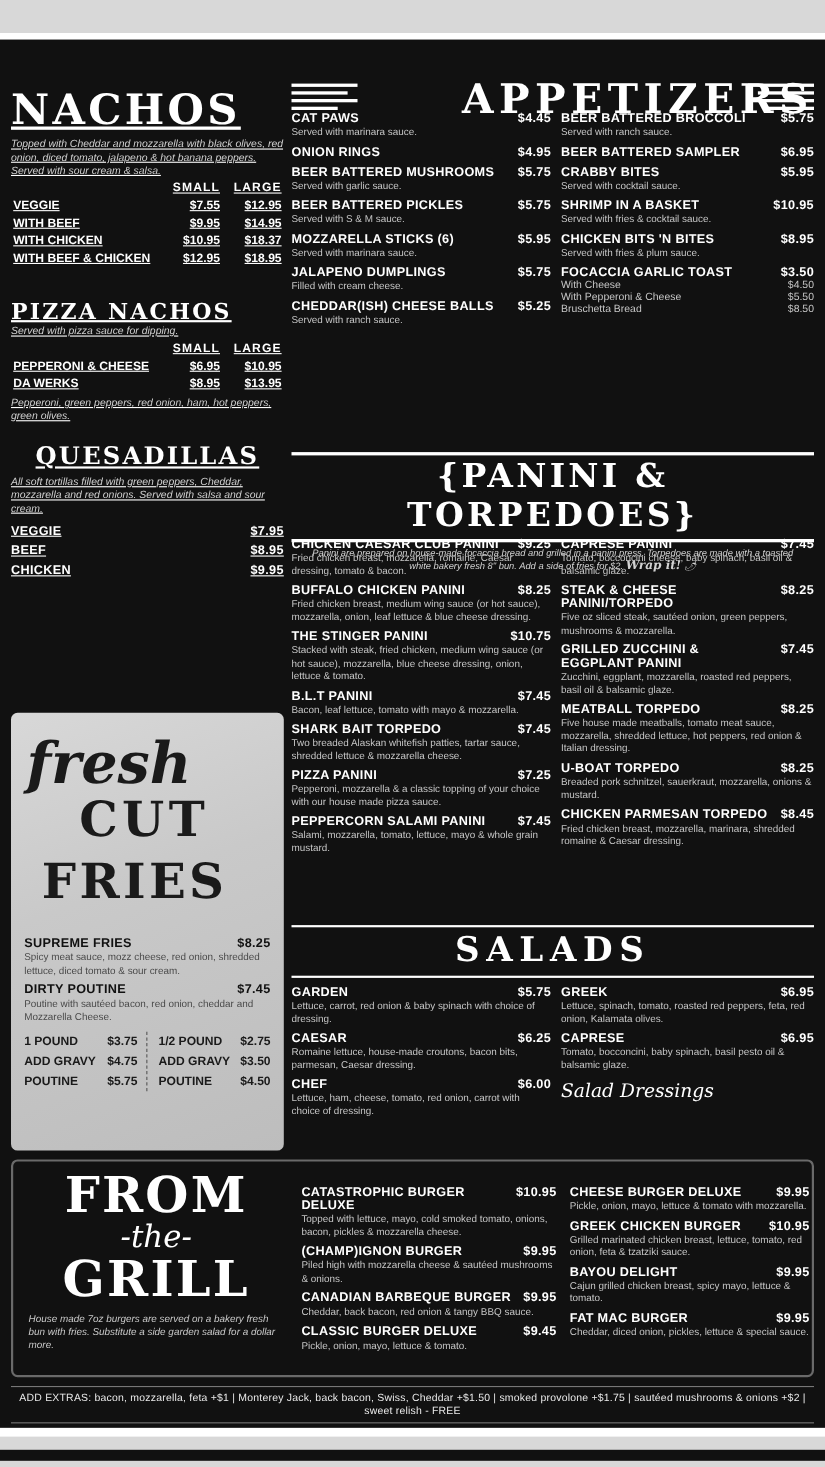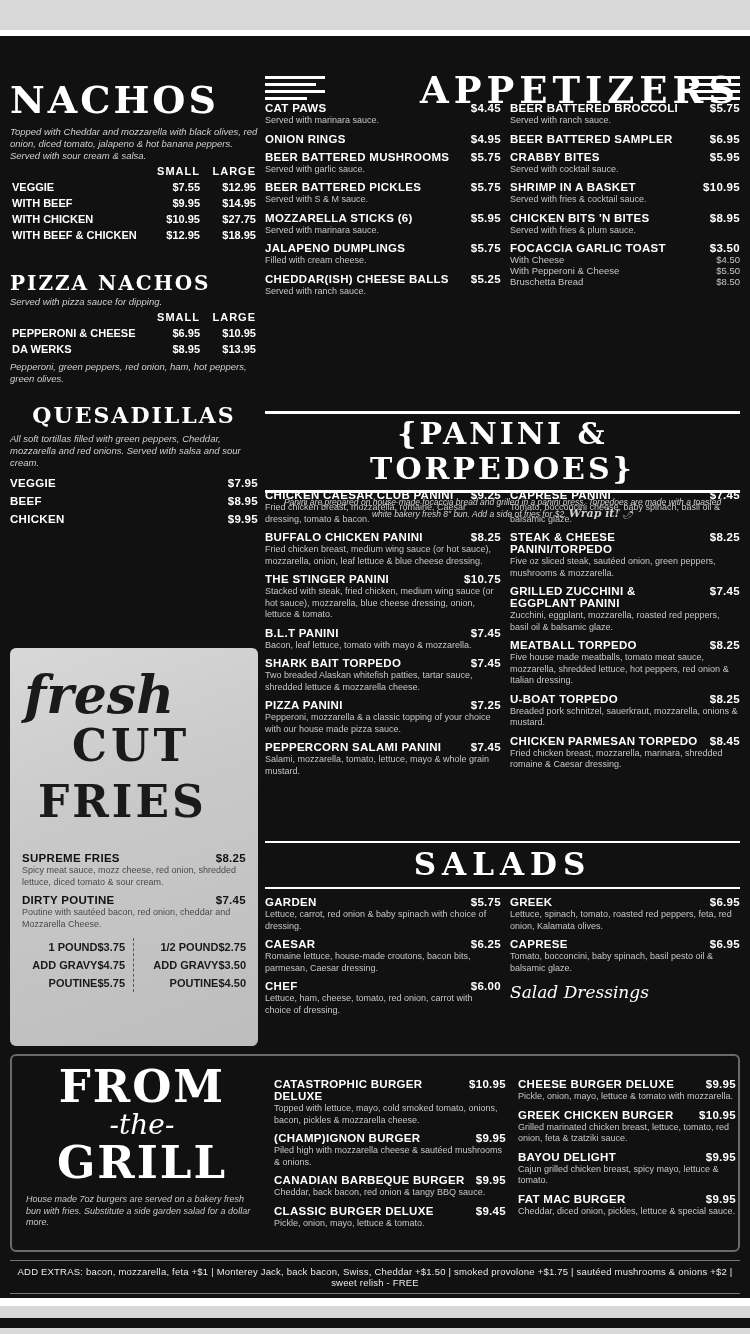--- a/index.html
+++ b/index.html
@@ -38,21 +38,21 @@
   }
   .item-row {
     display:flex; align-items:flex-start; justify-content:space-between;
     font-size:11.5px; font-weight:bold; letter-spacing:.3px;
   }
   .item-row .nm { text-transform:uppercase; }
   .item-row .pr { white-space:nowrap; padding-left:8px; }
   .desc { font-size:9px; line-height:11.5px; color:#c6c6c6; margin:1px 0 6px 0; }
 
   
-  .col-left { position:absolute; left:0; top:0; width:248px; }
+  .col-left { position:absolute; left:0; top:0; width:248px;text-decoration:underline; }
 
   
   .nachos-title { font-size:38px; line-height:40px; margin:34px 0 6px 0; }
   .price-table { width:100%; font-size:11px; font-weight:bold; }
   .price-table .hdrrow { color:#fff; font-size:11px; letter-spacing:1px; }
   .price-table td { padding:1px 0; }
   .price-table td.c2, .price-table td.c3 { text-align:right; width:54px; }
 
   .sec-title2 { font-size:20px; line-height:22px; letter-spacing:2px; margin:28px 0 2px 0; }
   .sec-title3 { font-size:22px; line-height:24px; letter-spacing:2px; margin:18px 0 6px 0; text-align:center; }
@@ -105,21 +105,21 @@
   .fr1 { font-family:"DejaVu Serif", serif; font-style:italic; font-size:52px; font-weight:bold; position:absolute; left:14px; top:16px; }
   .fr2 { font-family:"DejaVu Serif", serif; font-weight:bold; font-size:44px; letter-spacing:4px; position:absolute; left:62px; top:72px; }
   .fr3 { font-family:"DejaVu Serif", serif; font-weight:bold; font-size:44px; letter-spacing:3px; position:absolute; left:28px; top:128px; }
   .fries-list { padding:4px 12px 8px 12px; }
   .fries-list .item-row { color:#111; }
   .fries-list .desc { color:#4a4a4a; }
   .pound-grid { display:flex; font-size:11px; font-weight:bold; margin-top:8px; }
   .pound-grid .half { width:50%; }
   .pound-grid .half:first-child { border-right:1px dashed #555; padding-right:8px; }
   .pound-grid .half:last-child { padding-left:10px; }
-  .pg-row { display:flex; justify-content:flex-end; padding:3px 0; }
+  .pg-row { display:flex; justify-content:space-between; padding:3px 0; }
 
   
   .grill-box { position:absolute; left:0; top:1008px; width:730px; height:198px; border:2px solid #6a6a6a; border-radius:6px; }
   .grill-art { position:absolute; left:10px; top:8px; width:240px; text-align:center; }
   .g1 { font-family:"DejaVu Serif", serif; font-weight:bold; font-size:45px; letter-spacing:2px; line-height:46px; }
   .g2 { font-family:"DejaVu Serif", serif; font-style:italic; font-size:28px; line-height:30px; }
   .g3 { font-family:"DejaVu Serif", serif; font-weight:bold; font-size:45px; letter-spacing:2px; line-height:46px; }
   .grill-note { font-style:italic; font-size:9px; line-height:11.5px; color:#c9c9c9; margin-top:8px; text-align:left; padding:0 4px; }
   .grill-c1 { position:absolute; left:262px; top:22px; width:232px; }
   .grill-c2 { position:absolute; left:506px; top:22px; width:218px; }
@@ -156,21 +156,21 @@
         <td class="c3">$12.95</td>
       </tr>
       <tr>
         <td>WITH BEEF</td>
         <td class="c2">$9.95</td>
         <td class="c3">$14.95</td>
       </tr>
       <tr>
         <td>WITH CHICKEN</td>
         <td class="c2">$10.95</td>
-        <td class="c3">$27.75</td>
+        <td class="c3">$18.37</td>
       </tr>
       <tr>
         <td>WITH BEEF &amp; CHICKEN</td>
         <td class="c2">$12.95</td>
         <td class="c3">$18.95</td>
       </tr>
     </tbody>
         </table>
 
     <div class="hdr sec-title2">PIZZA NACHOS</div>

